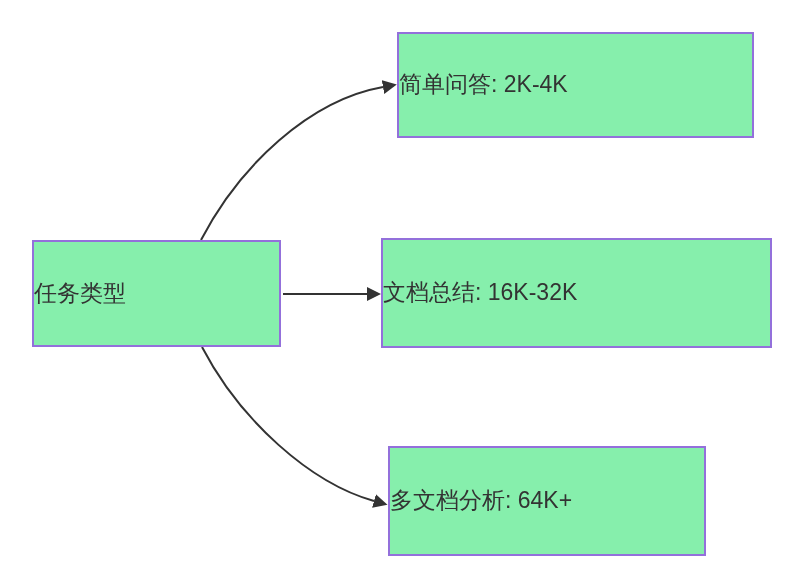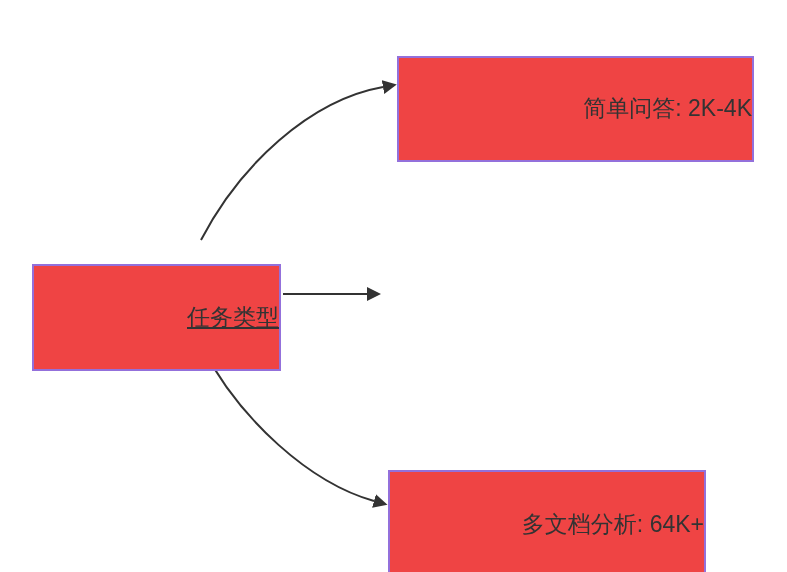--- a/index.html
+++ b/index.html
@@ -19,33 +19,32 @@
     position: absolute;
     left: 0;
     top: 0;
     width: 787px;
     height: 572px;
     pointer-events: none;
   }
   .node {
     position: absolute;
     box-sizing: border-box;
-    background: #ef4444;
+    background: #86efac;
     border: 2px solid #9370DB;
     color: #333333;
     display: flex;
     align-items: center;
-    justify-content: flex-end;
+    justify-content: flex-start;
     font-size: 23px;
     line-height: 1.2;
     text-align: center;
     white-space: nowrap;
-    margin-top: 24px;
   }
-  .node-root   { left: 32px;  top: 240px; width: 249px; height: 107px; text-decoration: underline; }
+  .node-root   { left: 32px;  top: 240px; width: 249px; height: 107px; }
   .node-top    { left: 397px; top: 32px;  width: 357px; height: 106px; }
   .node-middle { left: 381px; top: 238px; width: 391px; height: 110px; }
   .node-bottom { left: 388px; top: 446px; width: 318px; height: 110px; }
 </style>
 </head>
 <body>
 
 <div class="canvas">
 
   <svg class="edges-layer" width="787" height="572" viewBox="0 0 787 572" xmlns="http://www.w3.org/2000/svg">
@@ -60,18 +59,21 @@
   </svg>
 
   <div class="node node-root">
     <span>任务类型</span>
   </div>
 
   <div class="node node-top">
     <span>简单问答: 2K-4K</span>
   </div>
 
+  <div class="node node-middle">
+    <span>文档总结: 16K-32K</span>
+  </div>
 
   <div class="node node-bottom">
     <span>多文档分析: 64K+</span>
   </div>
 
 </div>
 
 </body></html>

